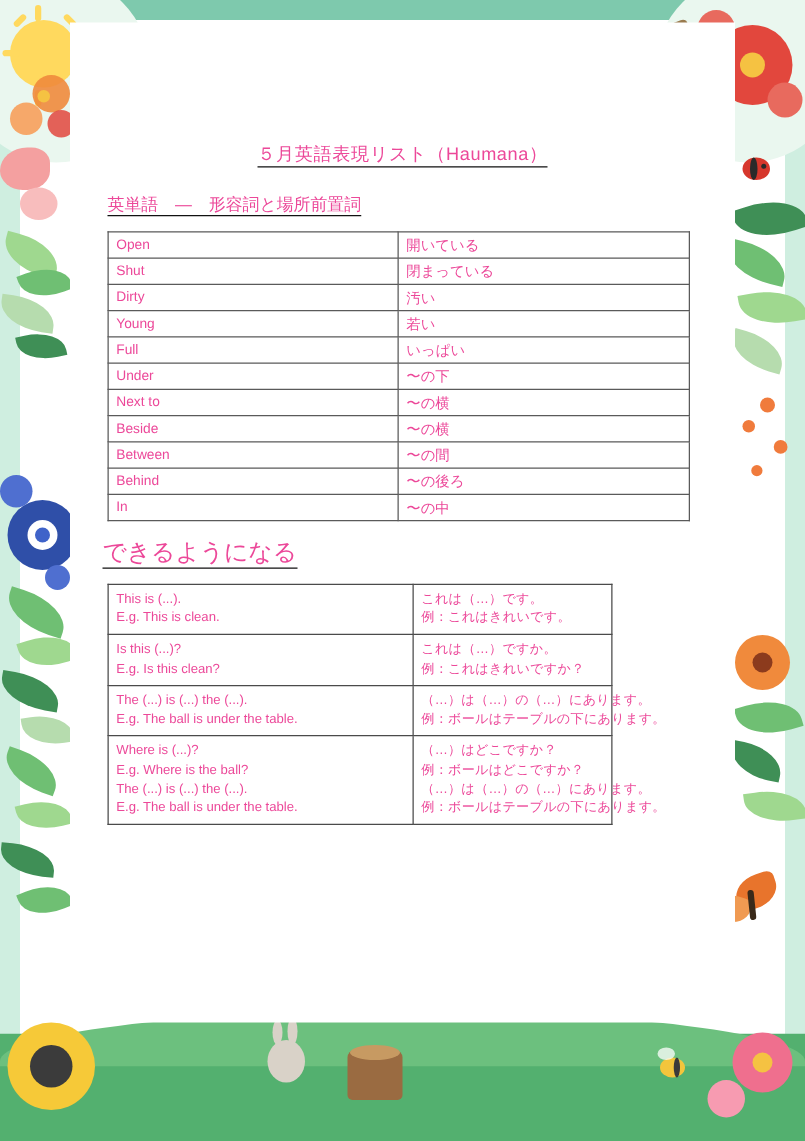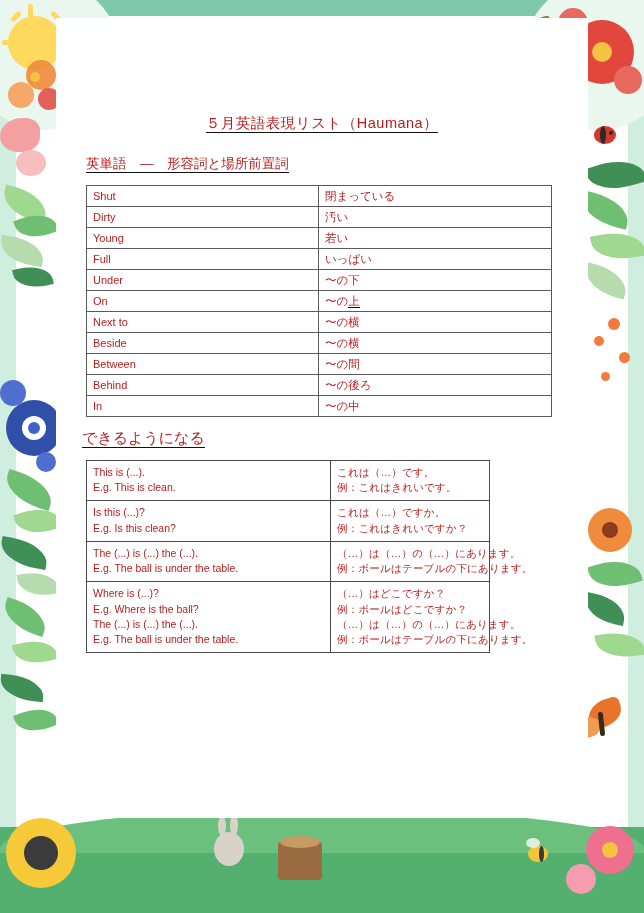--- a/index.html
+++ b/index.html
@@ -104,21 +104,21 @@
   
   .wing { position: absolute; border-radius: 60% 20% 60% 20%; }
 
   
   .content {
     position: absolute;
     left: 56px; top: 18px;
     width: 532px;
     height: 800px;
     font-family: "Liberation Sans", sans-serif;
-    color: #b91c1c;
+    color: #ec4899;
   }
   .doc-title {
     text-align: center;
     font-size: 14.5px;
     margin-top: 96px;
     letter-spacing: 0.5px;
   }
   .doc-title span {
     border-bottom: 1px solid #111;
     padding-bottom: 1px;
@@ -165,21 +165,21 @@
     margin-left: 26px;
     font-size: 13px;
   }
   .section-head2 span {
     border-bottom: 1px solid #111;
     padding-bottom: 1px;
   }
   .section-sub {
     margin-top: 12px;
     margin-left: 26px;
-    font-size: 15px;
+    font-size: 19px;
   }
   .section-sub span {
     border-bottom: 1px solid #111;
     padding-bottom: 1px;
   }
   .table-wrap2 {
     margin-top: 12px;
     margin-left: 30px;
     width: 492px;
   }
@@ -320,42 +320,42 @@
     </div>
 
     <div class="section-head">
       <span>英単語　―　形容詞と場所前置詞</span>
     </div>
 
     <div class="table-wrap">
       <table class="vocab">
         <tbody id="vocab-body">
             <tr>
+              <td class="en">Open</td>
+              <td class="ja">開いている</td>
+            </tr>
+            <tr>
               <td class="en">Shut</td>
               <td class="ja">閉まっている</td>
             </tr>
             <tr>
               <td class="en">Dirty</td>
               <td class="ja">汚い</td>
             </tr>
             <tr>
               <td class="en">Young</td>
               <td class="ja">若い</td>
             </tr>
             <tr>
               <td class="en">Full</td>
               <td class="ja">いっぱい</td>
             </tr>
             <tr>
               <td class="en">Under</td>
               <td class="ja">〜の下</td>
-            </tr>
-            <tr>
-              <td class="en">On</td>
-              <td class="ja">〜の<span class="ja-underline">上</span></td>
             </tr>
             <tr>
               <td class="en">Next to</td>
               <td class="ja">〜の横</td>
             </tr>
             <tr>
               <td class="en">Beside</td>
               <td class="ja">〜の横</td>
             </tr>
             <tr>

